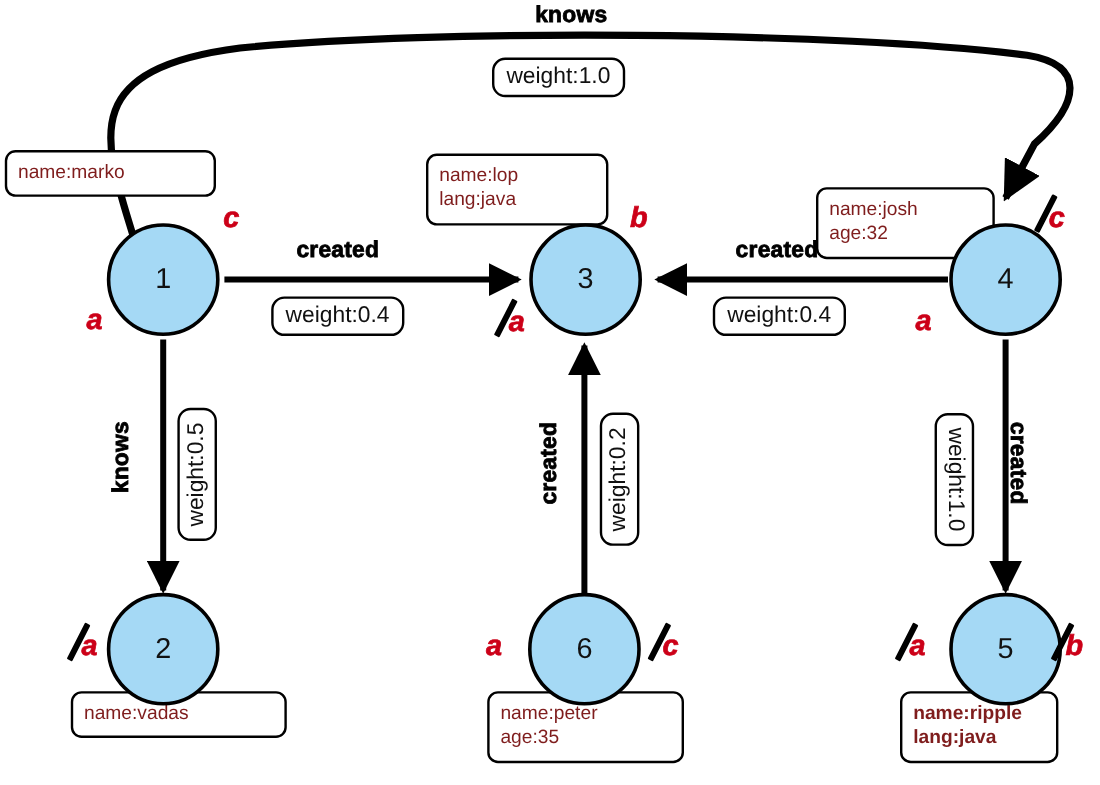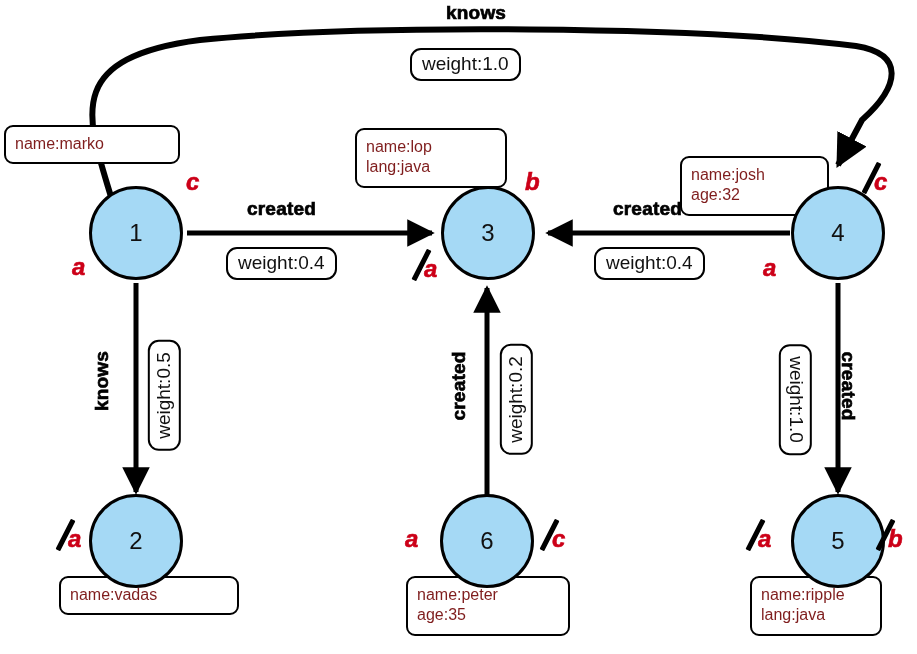--- a/index.html
+++ b/index.html
@@ -179,21 +179,21 @@
 
   <div class="propbox" style="left:59px; top:576px; width:180px;">
     <span class="line">name:vadas</span>
   </div>
 
   <div class="propbox" style="left:406px; top:576px; width:164px;">
     <span class="line">name:peter</span>
     <span class="line">age:35</span>
   </div>
 
-  <div class="propbox" style="left:750px; top:576px; width:132px;">
+  <div class="propbox" style="left:750px; top:576px; width:132px;font-weight:bold;">
     <span class="line">name:ripple</span>
     <span class="line">lang:java</span>
   </div>
 
   <div class="edgelabel" style="left:446px; top:2px;">knows</div>
 
   <div class="edgelabel" style="left:247px; top:198px;">created</div>
 
   <div class="edgelabel" style="left:613px; top:198px;">created</div>
 

